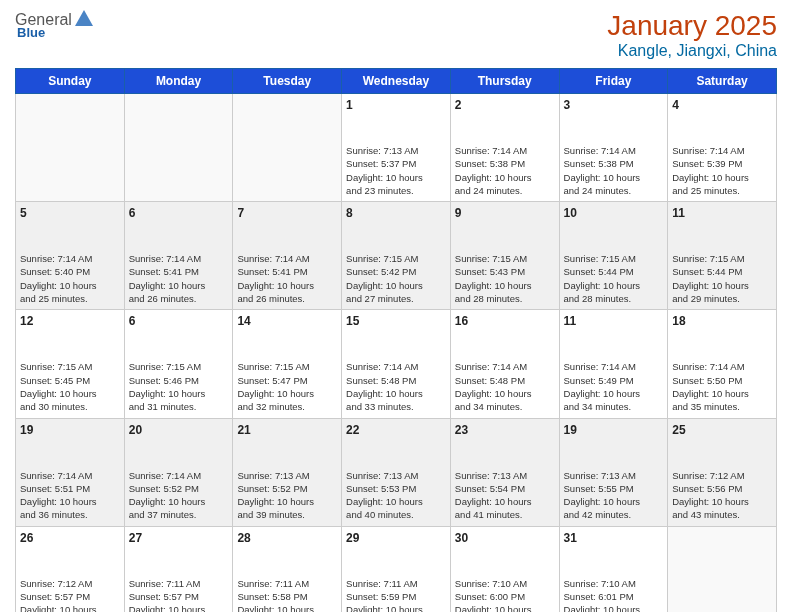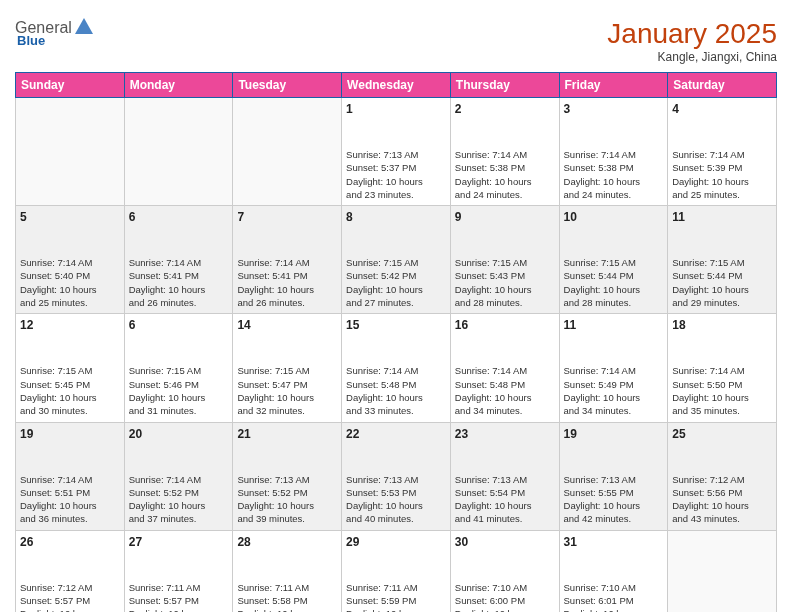--- a/index.html
+++ b/index.html
@@ -6,21 +6,21 @@
     body {
       width: 792px;
       height: 612px;
       font-family: Arial, sans-serif;
       background: #fff;
       overflow: hidden;
     }
     .page {
       width: 792px;
       height: 534px;
-      padding: 18px 15px;
+      padding: 10px 15px;
       display: flex;
       flex-direction: column;
     }
     .header {
       display: flex;
       justify-content: space-between;
       align-items: flex-start;
       margin-bottom: 8px;
     }
     .logo {
@@ -31,34 +31,34 @@
     .logo-blue { color: #1a5fa8; }
     .title-area {
       text-align: right;
     }
     .month-title {
       font-size: 28px;
       color: #c2410c;
       font-weight: normal;
     }
     .location {
-      font-size: 12px;
-      color: #404040;
+      font-size: 16px;
+      color: #0369a1;
     }
     .calendar {
       border: 1px solid #ccc;
       border-collapse: collapse;
       width: 100%;
       flex: 1;
       table-layout: fixed;
     }
     .calendar th {
-      background-color: #ec4899;
+      background-color: #1d4ed8;
       color: white;
-      text-align: left;
+      text-align: center;
       padding: 5px 5px;
       font-size: 12px;
       font-weight: bold;
       border: 1px solid #1a5fa8;
     }
     .calendar td {
       border: 1px solid #ccc;
       vertical-align: top;
       padding: 4px 4px;
       font-size: 10px;

